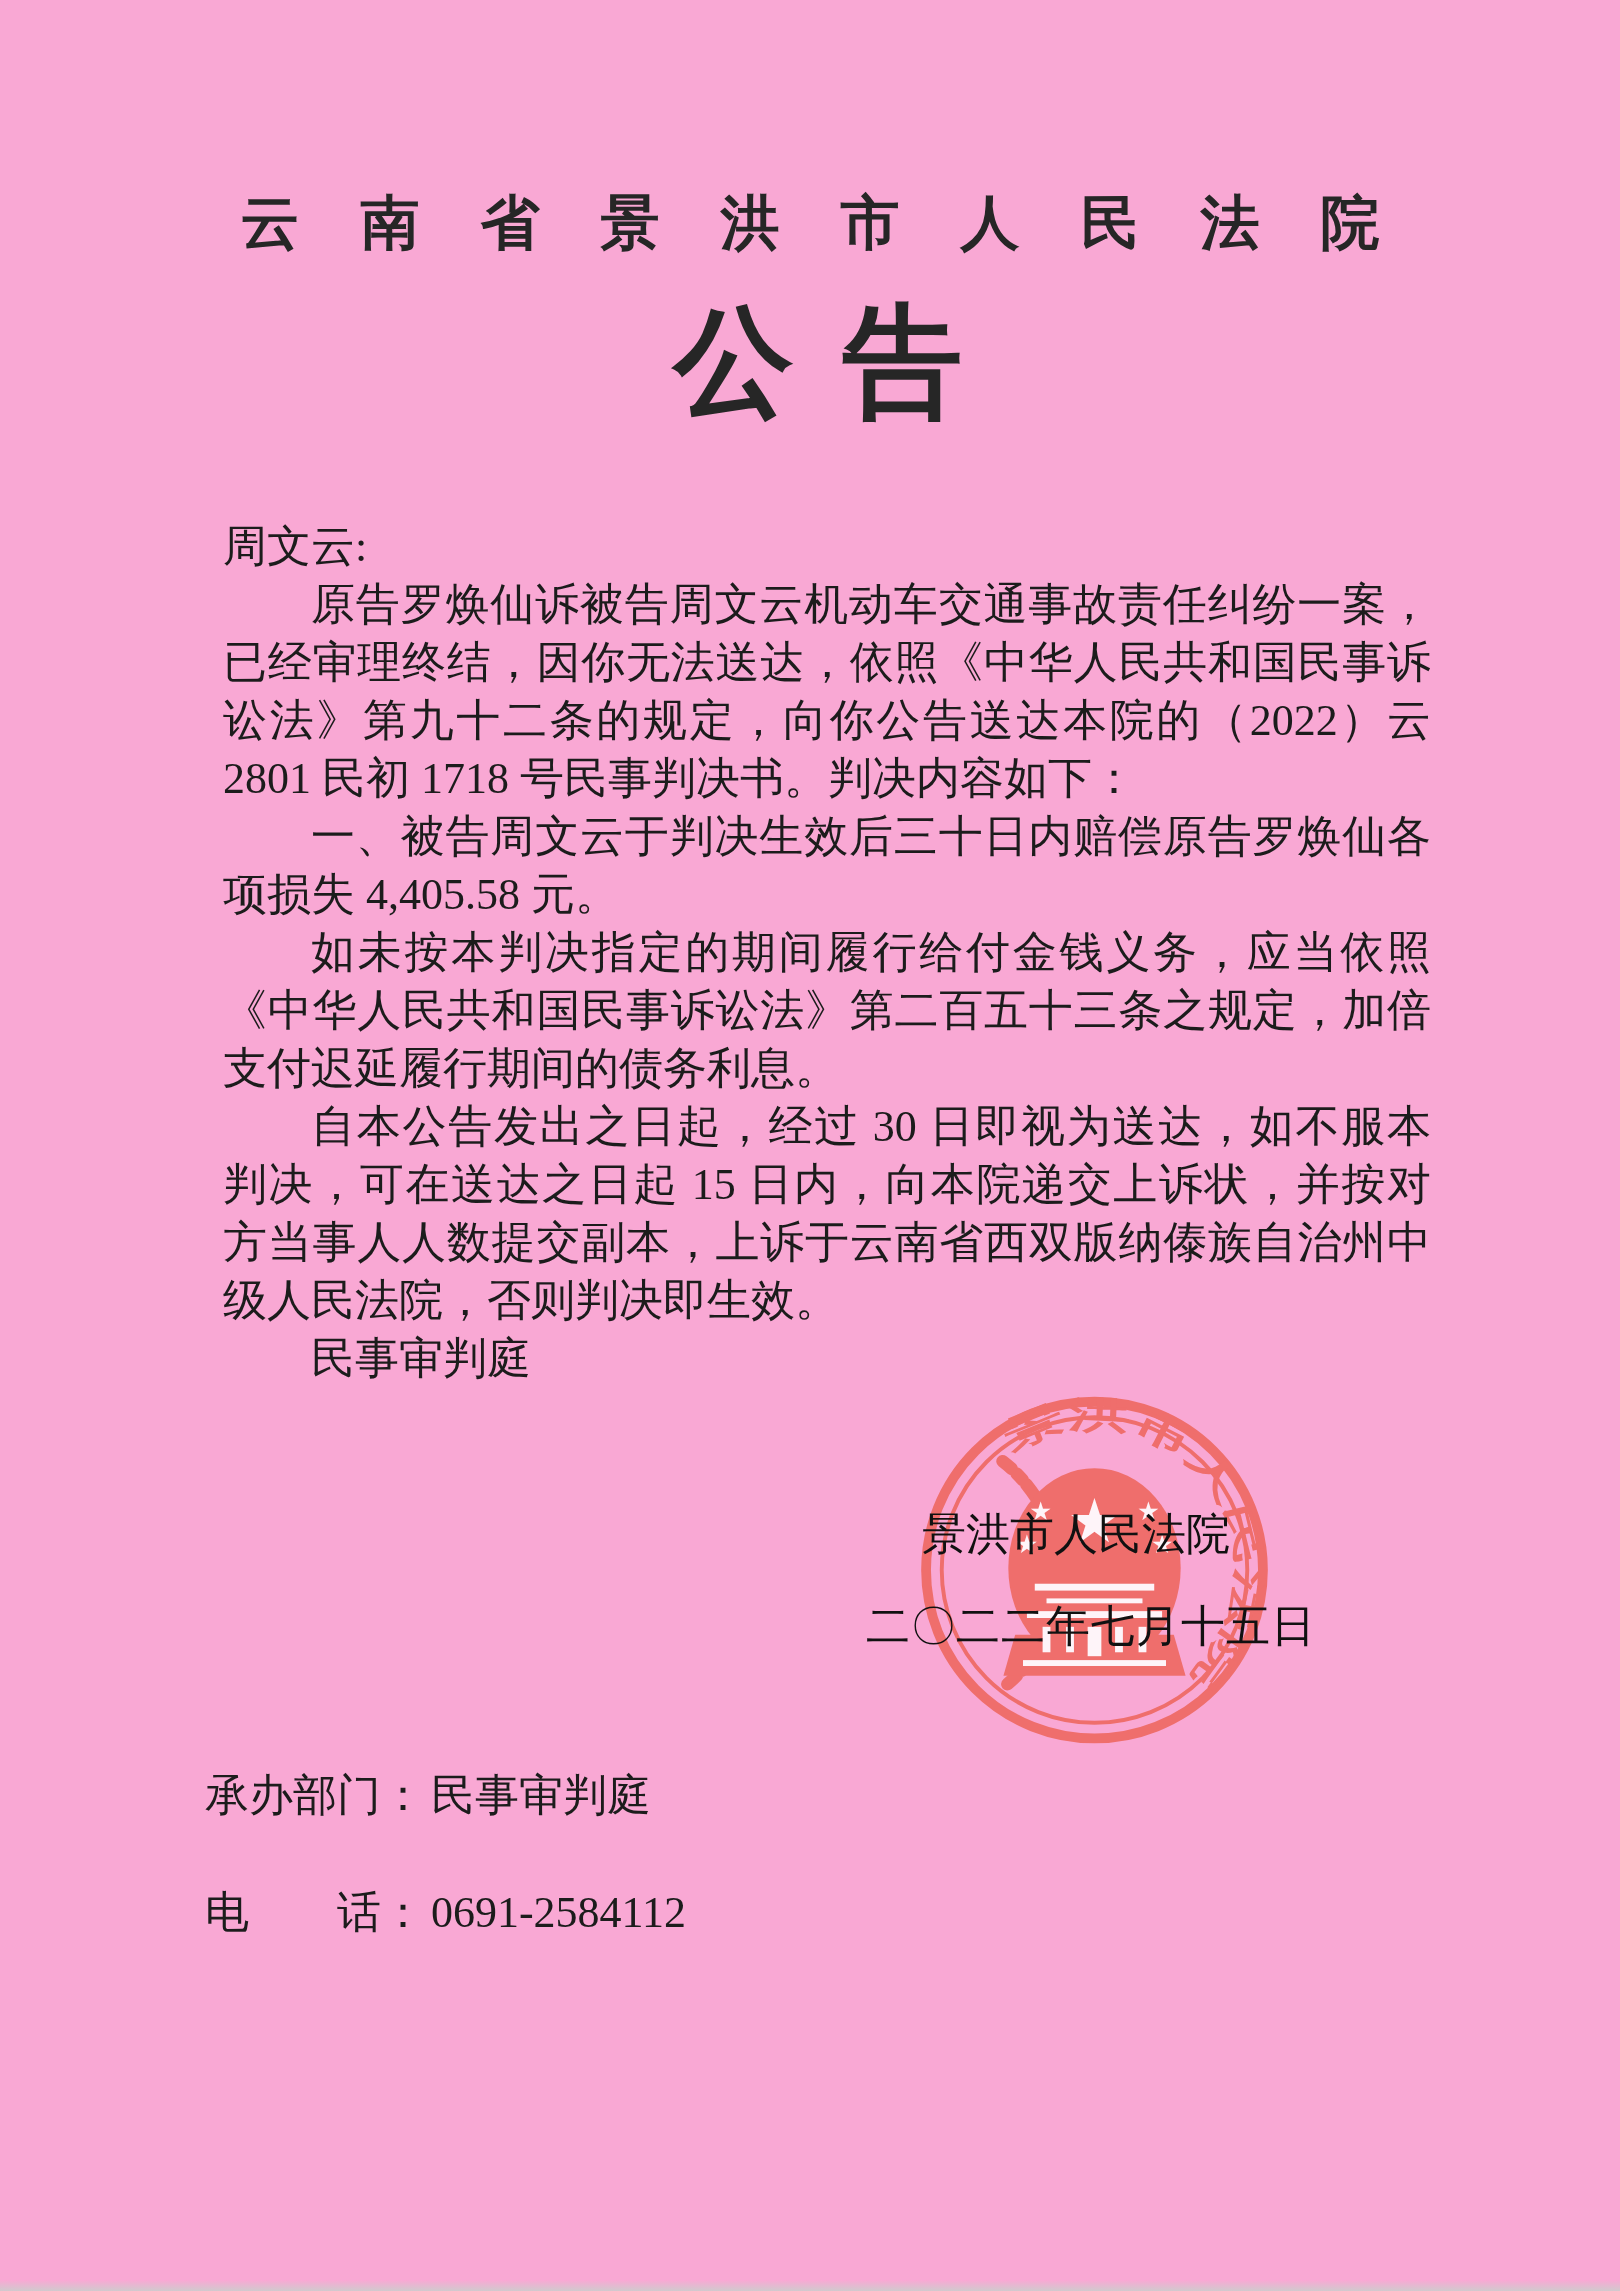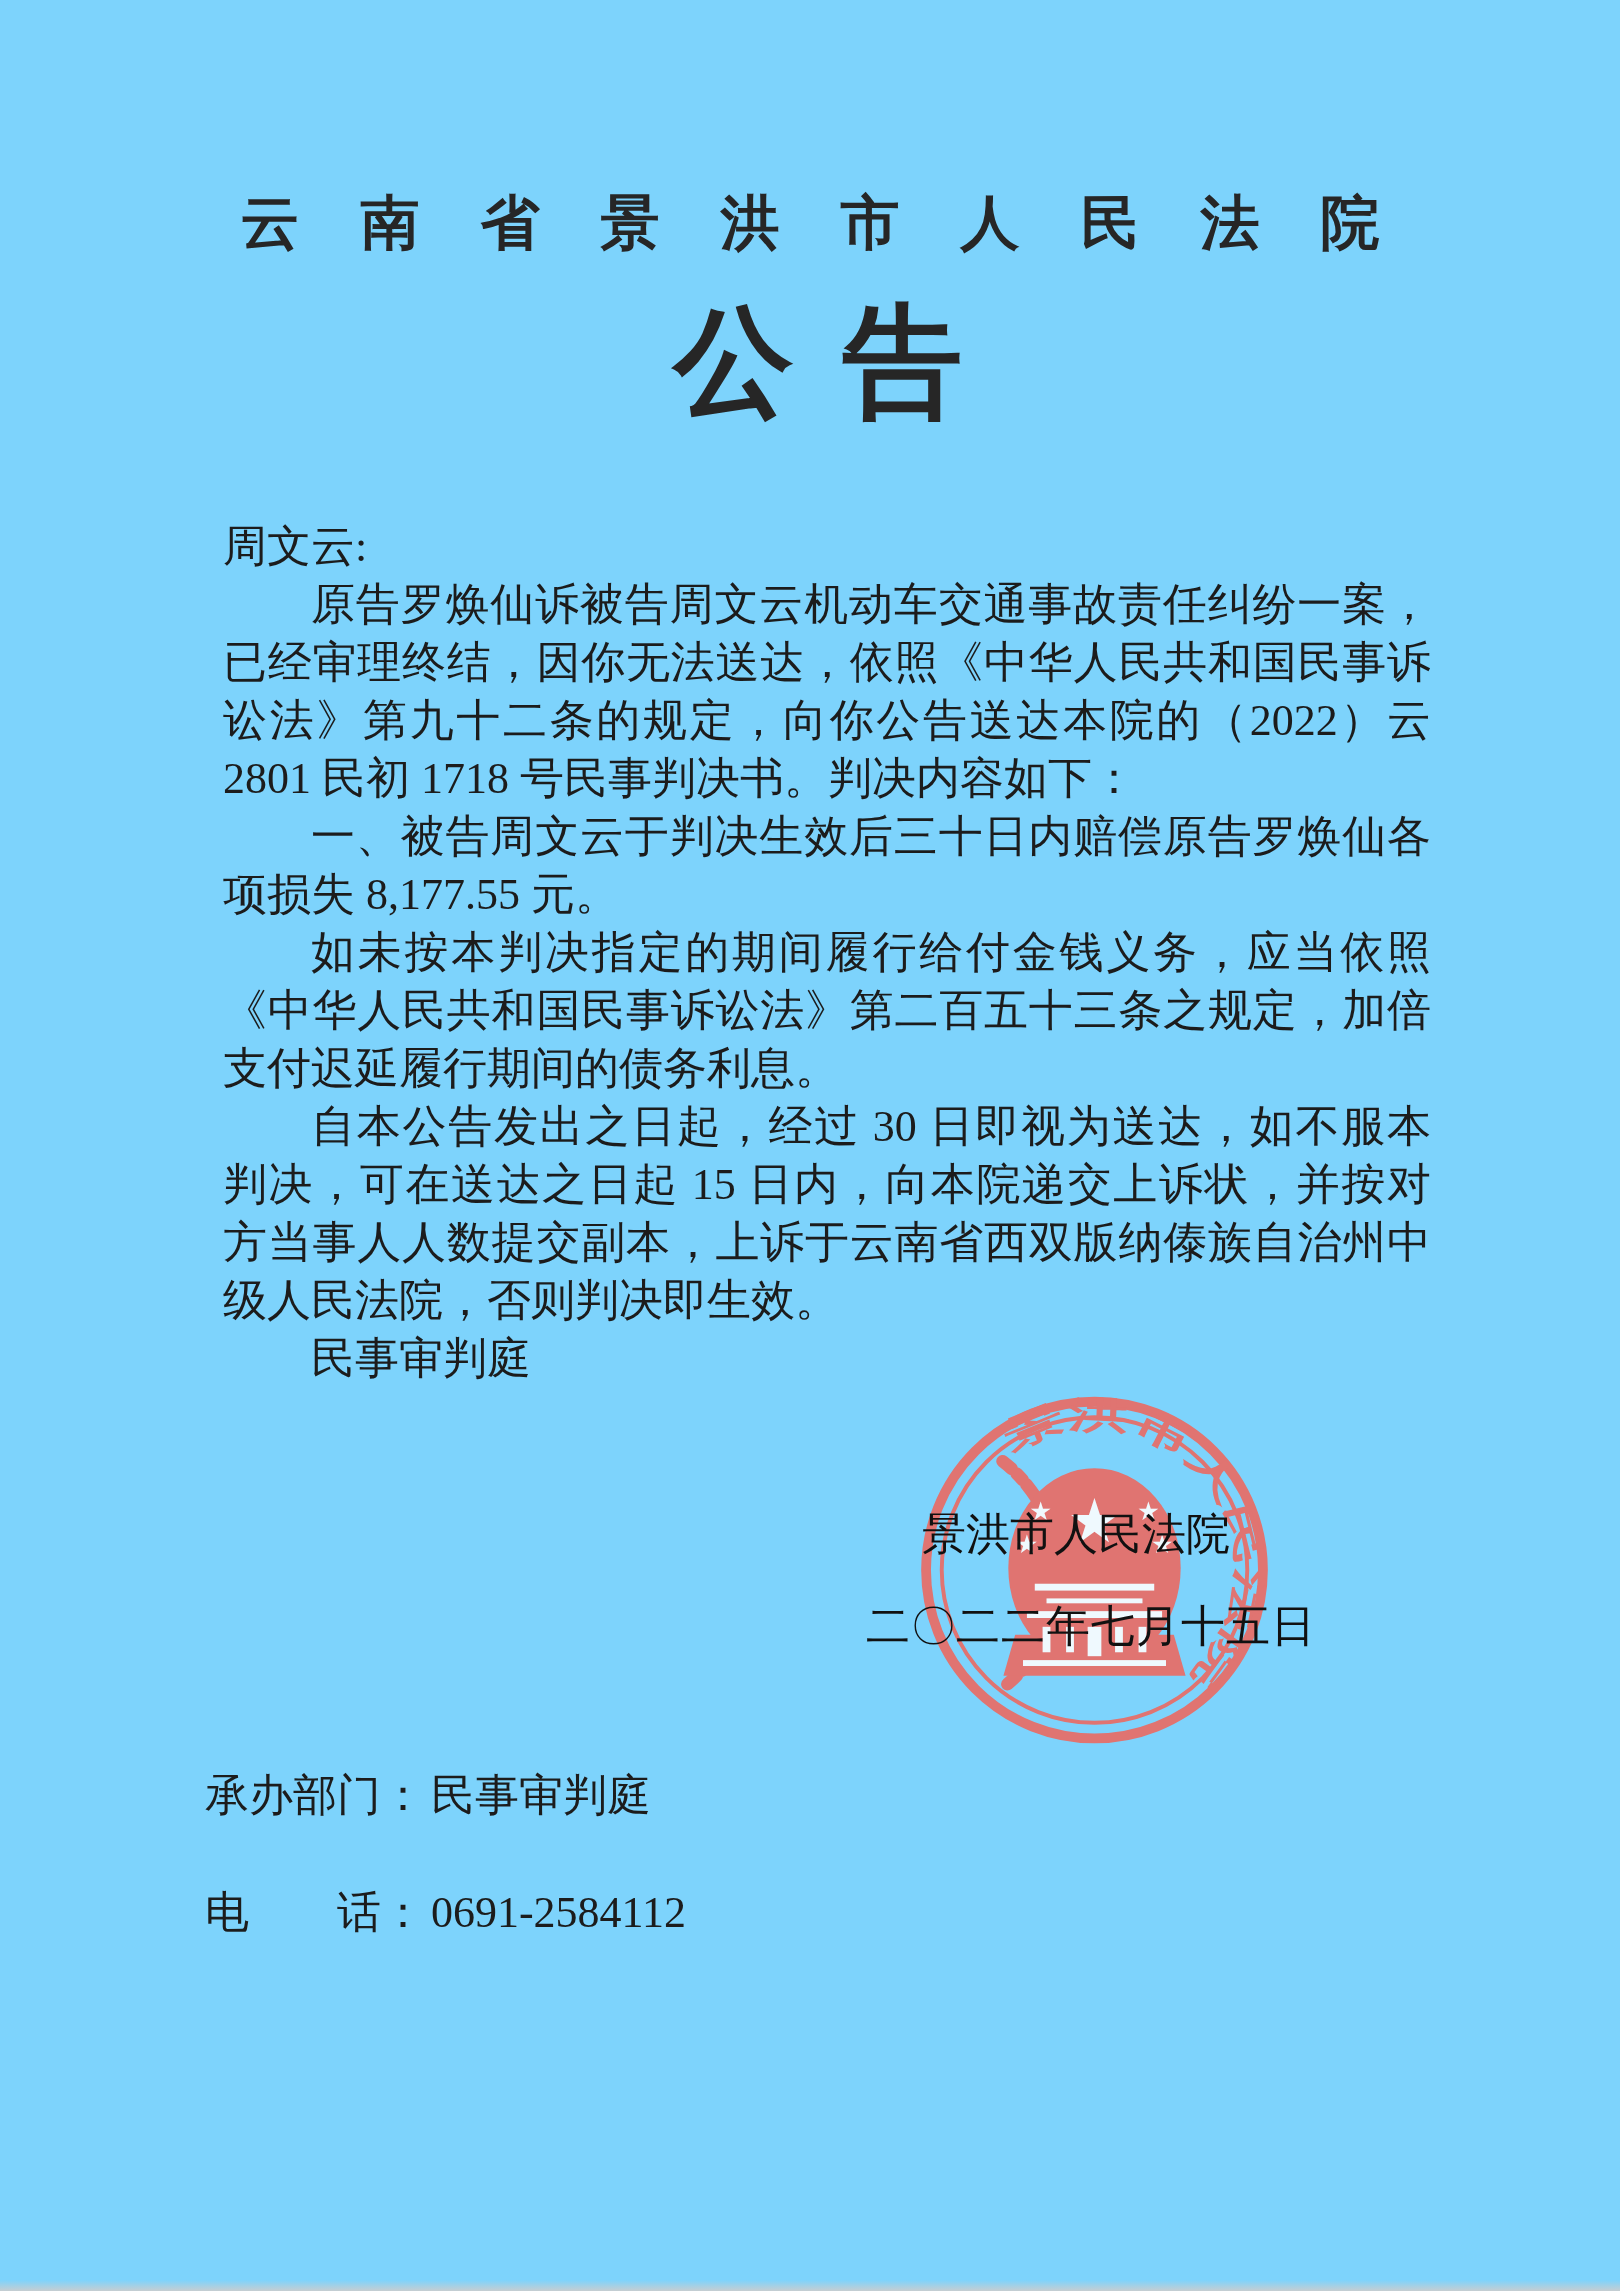--- a/index.html
+++ b/index.html
@@ -1,20 +1,20 @@
 <!DOCTYPE html>
 <html><head>
 <meta charset="utf-8">
 <style>
   html,body{margin:0;padding:0;background:#e9e9e9;}
   .page{
     position:relative;
     width:1620px;height:2292px;
     margin:0 auto;
-    background:#7dd3fc;
+    background:#f9a8d4;
     overflow:hidden;
     font-family:"Liberation Serif","DejaVu Serif",serif;
     color:#1d1d1d;
   }
   .court-title{
     position:absolute;top:188px;left:0;width:100%;
     text-align:center;
     font-size:59px;line-height:71px;font-weight:700;
     letter-spacing:61px;text-indent:61px;
     color:#262626;
@@ -69,21 +69,21 @@
 
 <div class="page">
 
   <div class="court-title">云南省景洪市人民法院</div>
 
   <div class="notice-title">公告</div>
 
   <div class="body-text">
       <p class="">周文云:</p>
       <p class="indent">原告罗焕仙诉被告周文云机动车交通事故责任纠纷一案，已经审理终结，因你无法送达，依照《中华人民共和国民事诉讼法》第九十二条的规定，向你公告送达本院的（2022）云 2801 民初 1718 号民事判决书。判决内容如下：</p>
-      <p class="indent">一、被告周文云于判决生效后三十日内赔偿原告罗焕仙各项损失 8,177.55 元。</p>
+      <p class="indent">一、被告周文云于判决生效后三十日内赔偿原告罗焕仙各项损失 4,405.58 元。</p>
       <p class="indent">如未按本判决指定的期间履行给付金钱义务，应当依照《中华人民共和国民事诉讼法》第二百五十三条之规定，加倍支付迟延履行期间的债务利息。</p>
       <p class="indent">自本公告发出之日起，经过 30 日即视为送达，如不服本判决，可在送达之日起 15 日内，向本院递交上诉状，并按对方当事人人数提交副本，上诉于云南省西双版纳傣族自治州中级人民法院，否则判决即生效。</p>
       <p class="indent">民事审判庭</p>
     </div>
 
   <div class="seal">
     <svg viewBox="0 0 362 386" xmlns="http://www.w3.org/2000/svg">
 
       <circle cx="181" cy="192" r="172" fill="none" stroke="#ee675e" stroke-width="10"></circle>
       <circle cx="181" cy="192" r="156" fill="none" stroke="#ee675e" stroke-width="4"></circle>

